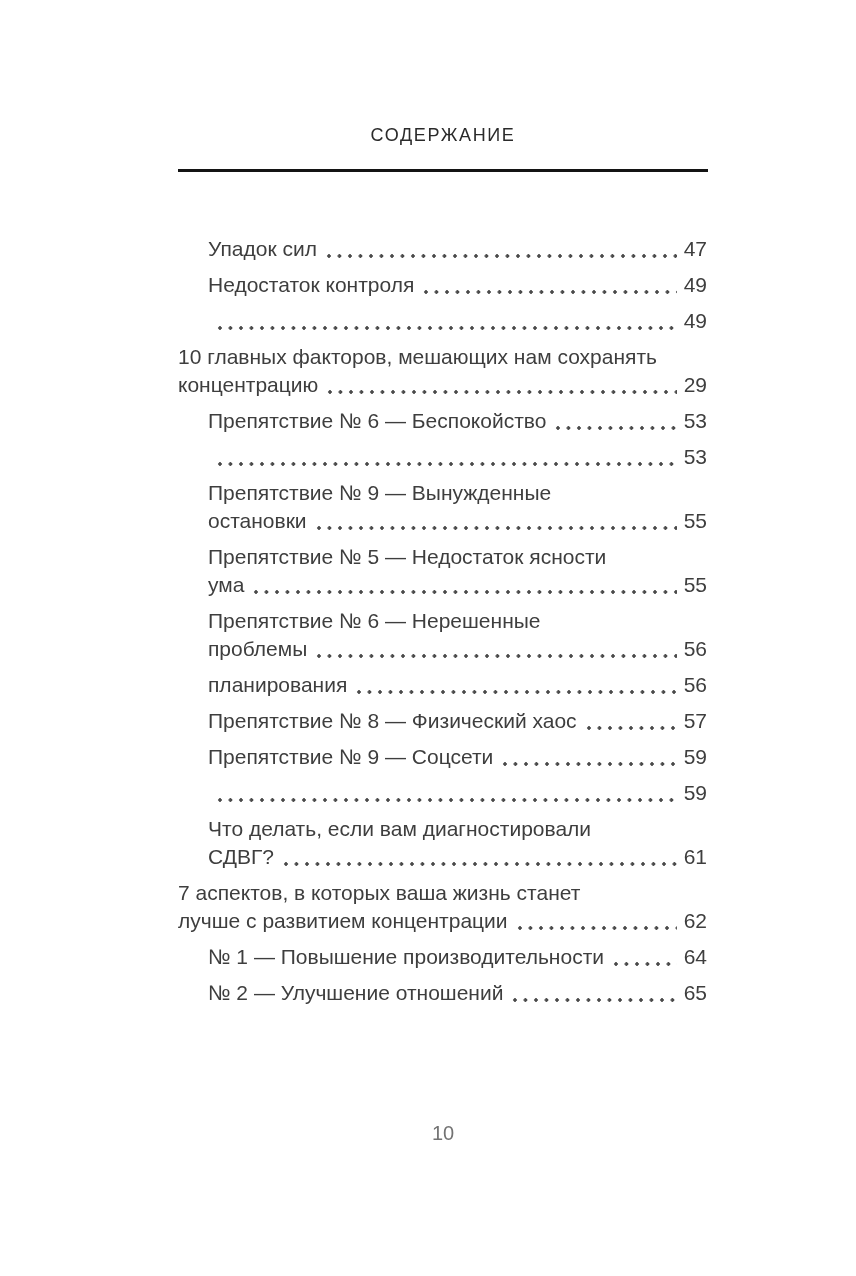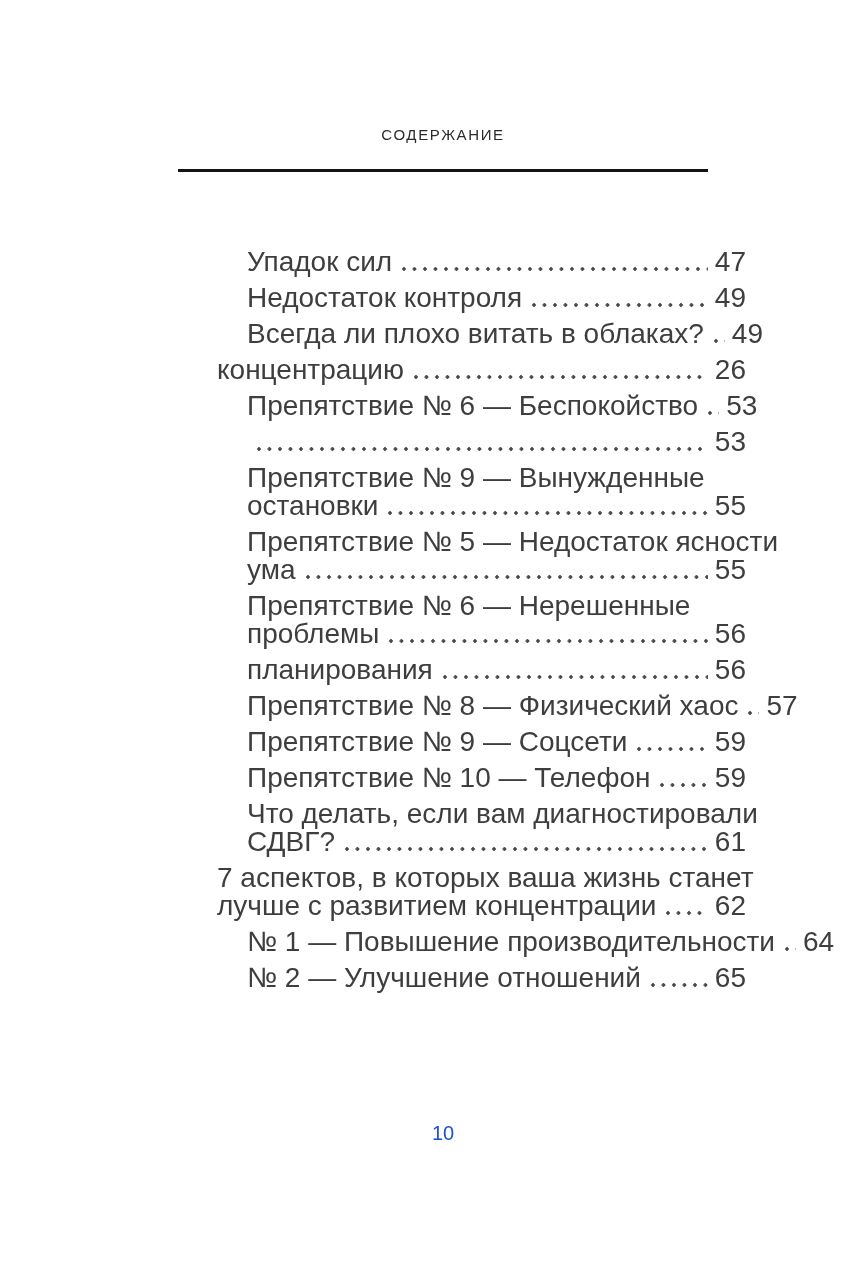--- a/index.html
+++ b/index.html
@@ -19,40 +19,39 @@
     position: absolute;
     inset: 0;
     background: #ffffff;
   }
   .header-title {
     position: absolute;
     top: 123px;
     left: 178px;
     width: 530px;
     text-align: center;
-    font-size: 15px;
+    font-size: 18px;
     letter-spacing: 1.6px;
     line-height: 24px;
     color: #2a2a2a;
   }
   .rule {
     position: absolute;
     top: 169px;
     left: 178px;
     width: 530px;
     height: 2.5px;
     background: #141414;
   }
   .toc {
     position: absolute;
-    top: 248px;
+    top: 235px;
     left: 178px;
     width: 529px;
-    font-size: 28px;
-    margin-left: 39px;
+    font-size: 21px;
   }
   .entry { margin-bottom: 8px; }
   .entry.lvl1 { padding-left: 30px; }
   .line {
     display: flex;
     line-height: 28px;
   }
   .t { white-space: nowrap; }
   .dots {
     flex: 1 1 auto;
@@ -66,21 +65,21 @@
   }
   .pg { white-space: nowrap; }
   .folio {
     position: absolute;
     top: 1119px;
     left: 178px;
     width: 530px;
     text-align: center;
     font-size: 20px;
     line-height: 28px;
-    color: #1d4ed8;
+    color: #737373;
   }
 </style>
 </head>
 <body>
 
 <div class="page">
 
   <div class="header-title">СОДЕРЖАНИЕ</div>
   <div class="rule"></div>
 
@@ -97,31 +96,33 @@
     <div class="entry lvl1">
       <div class="line">
         <span class="t">Недостаток контроля</span>
         <span class="dots"></span>
         <span class="pg">49</span>
       </div>
     </div>
 
     <div class="entry lvl1">
       <div class="line">
-        <span class="t">Всегда ли плохо витать в облаках?</span>
         <span class="dots"></span>
         <span class="pg">49</span>
       </div>
     </div>
 
     <div class="entry lvl0">
       <div class="line">
+        <span class="t">10 главных факторов, мешающих нам сохранять</span>
+      </div>
+      <div class="line">
         <span class="t">концентрацию</span>
         <span class="dots"></span>
-        <span class="pg">26</span>
+        <span class="pg">29</span>
       </div>
     </div>
 
 
     <div class="entry lvl1">
       <div class="line">
         <span class="t">Препятствие № 6 — Беспокойство</span>
         <span class="dots"></span>
         <span class="pg">53</span>
       </div>
@@ -186,21 +187,20 @@
     <div class="entry lvl1">
       <div class="line">
         <span class="t">Препятствие № 9 — Соцсети</span>
         <span class="dots"></span>
         <span class="pg">59</span>
       </div>
     </div>
 
     <div class="entry lvl1">
       <div class="line">
-        <span class="t">Препятствие № 10 — Телефон</span>
         <span class="dots"></span>
         <span class="pg">59</span>
       </div>
     </div>
 
     <div class="entry lvl1">
       <div class="line">
         <span class="t">Что делать, если вам диагностировали</span>
       </div>
       <div class="line">

